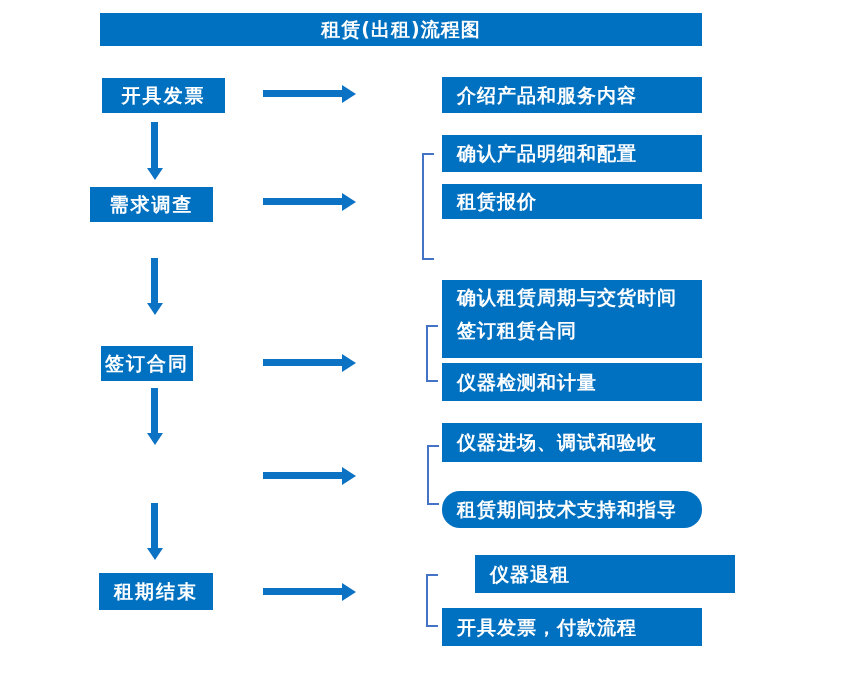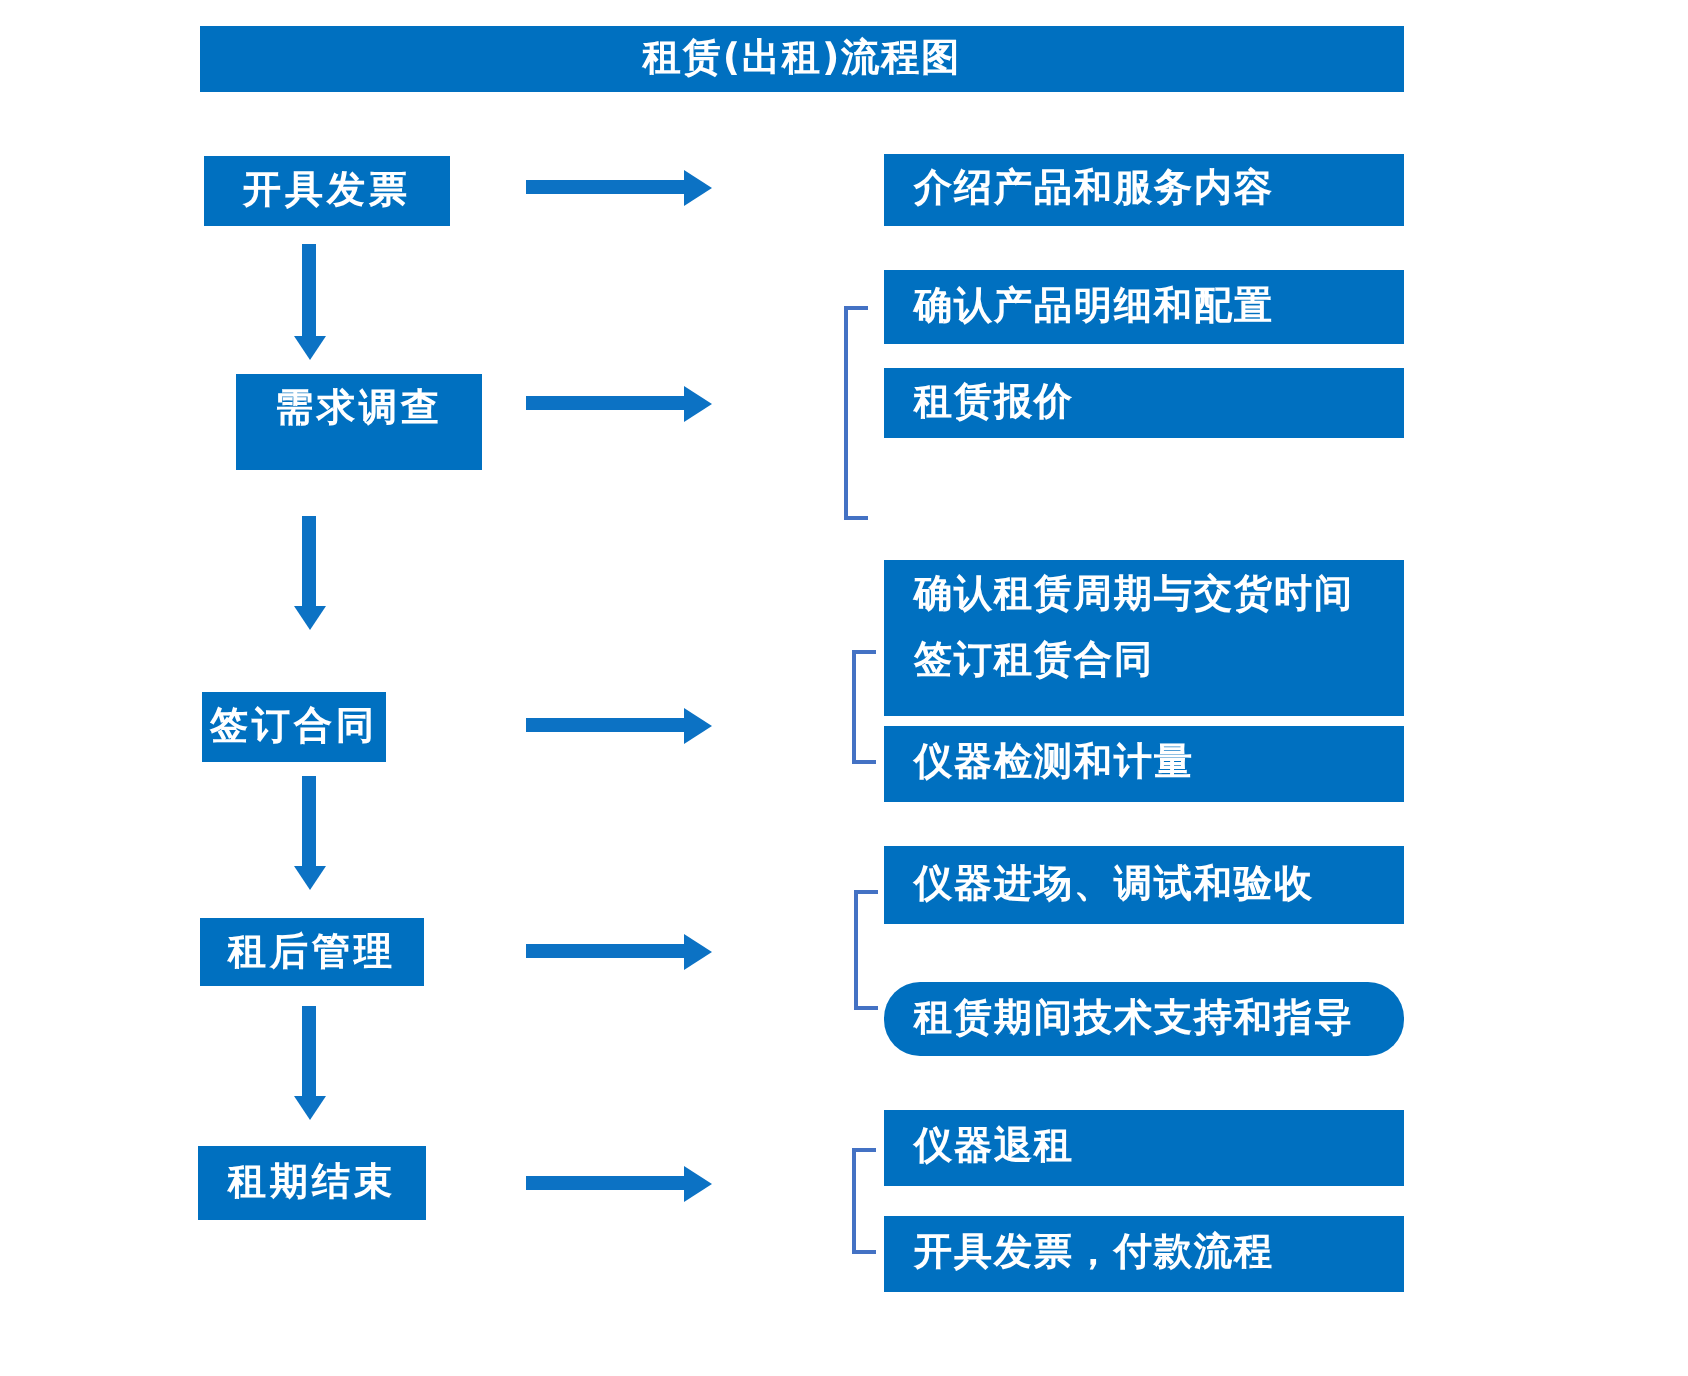--- a/index.html
+++ b/index.html
@@ -30,21 +30,21 @@
   }
   .titlebar {
     left: 100px; top: 13px; width: 602px; height: 33px;
     line-height: 33px; text-align: center; letter-spacing: 1px;
   }
   .stagebox {
     text-align: center; letter-spacing: 2px;
   }
   .outbox {
     left: 442px; width: 260px;
-    padding-left: 15px; letter-spacing: 1px; font-family: Liberation Serif, serif;
+    padding-left: 15px; letter-spacing: 1px;
   }
   
   .harrow {
     position: absolute;
     left: 263px; width: 79px; height: 7px;
     background: var(--arrow-blue);
   }
   .harrow::after {
     content: "";
     position: absolute;
@@ -81,23 +81,22 @@
   }
 </style>
 </head>
 <body>
 
 <div class="canvas">
 
   <div class="bluebox titlebar">租赁(出租)流程图</div>
 
   <div class="bluebox stagebox" style="left:102px; top:78px;  width:123px; height:35px; line-height:35px;">开具发票</div>
-  <div class="bluebox stagebox" style="left:118px; top:187px; width:123px; height:48px; line-height:35px;">需求调查</div>
+  <div class="bluebox stagebox" style="left:90px; top:187px; width:123px; height:35px; line-height:35px;">需求调查</div>
   <div class="bluebox stagebox" style="left:101px; top:346px; width:92px; height:35px; line-height:35px;">签订合同</div>
-  <div class="bluebox stagebox" style="left:100px; top:459px; width:112px; height:34px; line-height:34px;">租后管理</div>
   <div class="bluebox stagebox" style="left:99px;  top:573px; width:114px; height:37px; line-height:37px;">租期结束</div>
 
   <div class="varrow" style="top:122px; height:46px;"></div>
   <div class="varrow" style="top:258px; height:45px;"></div>
   <div class="varrow" style="top:388px; height:45px;"></div>
   <div class="varrow" style="top:503px; height:45px;"></div>
 
   <div class="harrow" style="top:90px;"></div>
   <div class="harrow" style="top:198px;"></div>
   <div class="harrow" style="top:359px;"></div>
@@ -114,16 +113,16 @@
   <div class="bluebox outbox" style="top:135px; height:37px; line-height:37px;">确认产品明细和配置</div>
   <div class="bluebox outbox" style="top:184px; height:35px; line-height:35px;">租赁报价</div>
   <div class="bluebox outbox" style="top:243px; height:35px; line-height:35px;margin-top:37px;">确认租赁周期与交货时间</div>
 
   <div class="bluebox outbox" style="top:313px; height:45px; line-height:35px;">签订租赁合同</div>
   <div class="bluebox outbox" style="top:363px; height:38px; line-height:38px;">仪器检测和计量</div>
 
   <div class="bluebox outbox" style="top:423px; height:39px; line-height:39px;">仪器进场、调试和验收</div>
   <div class="bluebox outbox" style="top:491px; height:37px; line-height:37px;border-radius:18px;">租赁期间技术支持和指导</div>
 
-  <div class="bluebox outbox" style="top:555px; height:38px; line-height:38px;">仪器退租</div>
+  <div class="bluebox outbox" style="top:555px; height:38px; line-height:38px;margin-left:33px;">仪器退租</div>
   <div class="bluebox outbox" style="top:608px; height:38px; line-height:38px;">开具发票，付款流程</div>
 
 </div>
 
 </body></html>

